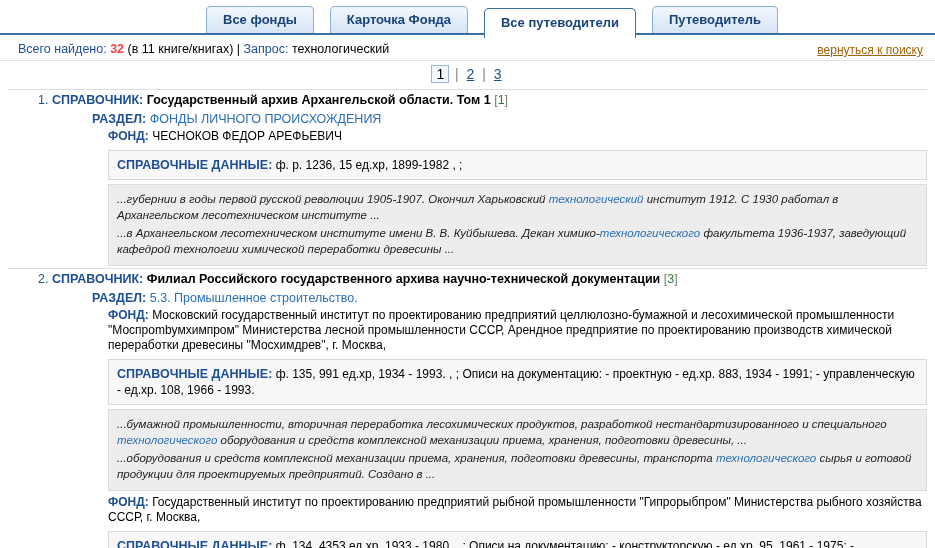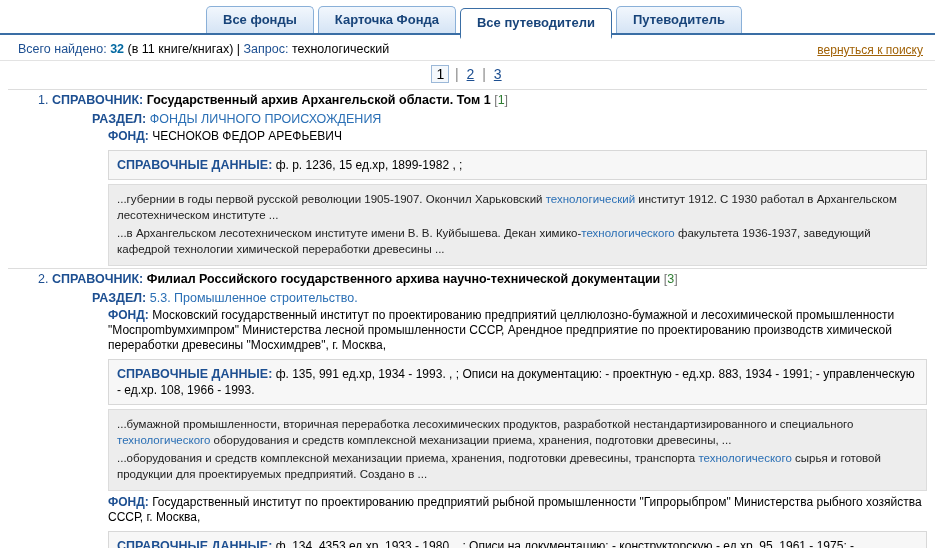--- a/index.html
+++ b/index.html
@@ -23,21 +23,21 @@
     background: #ffffff;
     display: flex;
     align-items: flex-end;
     padding-left: 206px;
     box-sizing: border-box;
   }
   .tab {
     height: 26px;
     line-height: 26px;
     padding: 0 16px;
-    margin-right: 4px;
+    margin-right: 16px;
     font-size: 13px;
     font-weight: bold;
     color: #18447a;
     background: linear-gradient(#f2f7fd, #d5e4f5);
     border: 1px solid #8ab0d8;
     border-bottom: none;
     border-radius: 5px 5px 0 0;
     cursor: pointer;
     white-space: nowrap;
   }
@@ -52,21 +52,21 @@
     line-height: 27px;
   }
   
   .summary {
     position: relative;
     padding: 7px 10px 4px 18px;
     font-size: 12.5px;
     color: #1d4f91;
     border-bottom: 1px solid #e3e3e3;
   }
-  .summary b { color: #0369a1; }
+  .summary b { color: #ef4444; }
   .summary .lbl { color: #1d4f91; }
   .summary .plain { color: #000000; font-weight: normal; }
   .backlink {
     position: absolute;
     right: 12px;
     top: 8px;
     color: #a16207;
     font-size: 12px;
     text-decoration: underline;
     cursor: pointer;
@@ -131,21 +131,21 @@
   .card .kw { color: #1d4f91; font-weight: bold; font-size: 12.5px; }
   .snippet {
     margin: 4px 0 2px 16px;
     background: #ededed;
     border: 1px solid #dcdcdc;
     padding: 6px 8px;
     font-size: 11.5px;
     line-height: 16px;
     color: #222;
   }
-  .snippet p { margin: 0 0 2px 0; }
+  .snippet p { margin: 0 0 2px 0; font-style: italic; }
   .hl { color: #2a6fb5; }
   .clip { overflow: hidden; }
 </style>
 </head>
 <body>
 
 <div class="tabbar">
   <div class="tab">Все фонды</div>
   <div class="tab">Карточка Фонда</div>
   <div class="tab active">Все путеводители</div>

